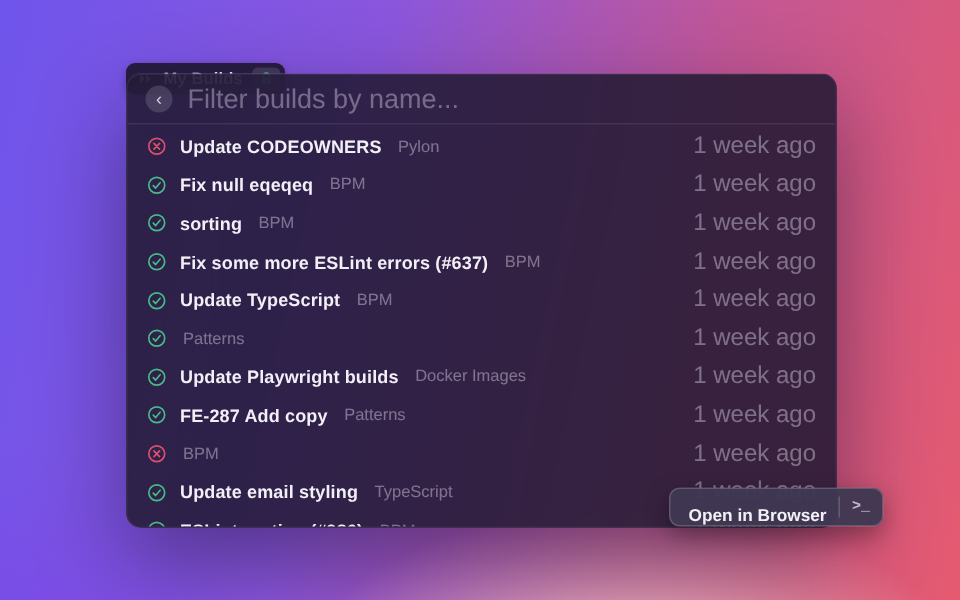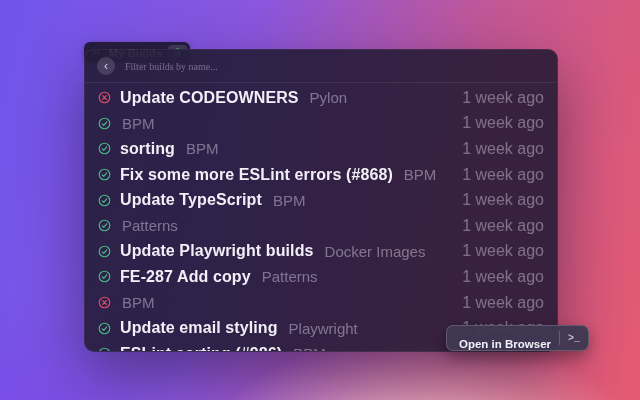--- a/index.html
+++ b/index.html
@@ -50,36 +50,36 @@
   }
   .back-btn {
     width: 18px; height: 18px; border-radius: 50%;
     background: rgba(255,255,255,0.14);
     color: #d8d3e6; font-size: 12px; line-height: 16px;
     display: flex; align-items: center; justify-content: center;
     cursor: pointer; flex: 0 0 18px; padding-bottom: 1px;
   }
   .filter-input {
     flex: 1; background: transparent; border: none; outline: none;
-    font-family: Liberation Serif, serif; font-size: 10px; color: #0f172a;
+    font-family: Liberation Sans, sans-serif; font-size: 18px; color: #0f172a;
   }
   .filter-input::placeholder { color: rgba(233,228,245,0.38); }
 
   .list { flex: 1; padding-top: 2px; }
   .row {
     height: 25.6px;
     display: flex; align-items: center;
     padding: 0 13px; gap: 9px;
     cursor: pointer;
   }
   .st { display: flex; flex: 0 0 13px; opacity: .9; }
   .row.success .st { color: #4ccb8d; }
   .row.failed  .st { color: #f0566f; }
-  .title { color: #f2eff7; font-size: 16px; font-weight: 700; letter-spacing: .1px; white-space: nowrap; }
-  .proj  { color: rgba(235,230,245,0.42); font-size: 15px; margin-left: 2px; white-space: nowrap; }
+  .title { color: #f2eff7; font-size: 12px; font-weight: 700; letter-spacing: .1px; white-space: nowrap; }
+  .proj  { color: rgba(235,230,245,0.42); font-size: 11px; margin-left: 2px; white-space: nowrap; }
   .time  { margin-left: auto; color: rgba(235,230,245,0.40); font-size: 16px; white-space: nowrap; }
 
   
   .open-btn {
     position: absolute; left: 446px; top: 325px; height: 26px;
     display: flex; align-items: center; gap: 8px;
     padding: 0 8px 0 12px;
     background: rgba(64,55,82,0.96);
     border: 1px solid rgba(255,255,255,0.17);
     border-radius: 7px;
@@ -133,20 +133,21 @@
     <span class="time">1 week ago</span>
   </div>
 
   <div class="row success">
     <span class="st">
           <svg width="13" height="13" viewBox="0 0 14 14">
             <circle cx="7" cy="7" r="5.7" fill="none" stroke="currentColor" stroke-width="1.2"></circle>
             <path d="M4.5 7.3l1.7 1.7 3.2-3.8" fill="none" stroke="currentColor" stroke-width="1.2" stroke-linecap="round" stroke-linejoin="round"></path>
           </svg>
         </span>
+    <span class="title">Fix null eqeqeq</span>
     <span class="proj">BPM</span>
     <span class="time">1 week ago</span>
   </div>
 
   <div class="row success">
     <span class="st">
           <svg width="13" height="13" viewBox="0 0 14 14">
             <circle cx="7" cy="7" r="5.7" fill="none" stroke="currentColor" stroke-width="1.2"></circle>
             <path d="M4.5 7.3l1.7 1.7 3.2-3.8" fill="none" stroke="currentColor" stroke-width="1.2" stroke-linecap="round" stroke-linejoin="round"></path>
           </svg>
@@ -156,21 +157,21 @@
     <span class="time">1 week ago</span>
   </div>
 
   <div class="row success">
     <span class="st">
           <svg width="13" height="13" viewBox="0 0 14 14">
             <circle cx="7" cy="7" r="5.7" fill="none" stroke="currentColor" stroke-width="1.2"></circle>
             <path d="M4.5 7.3l1.7 1.7 3.2-3.8" fill="none" stroke="currentColor" stroke-width="1.2" stroke-linecap="round" stroke-linejoin="round"></path>
           </svg>
         </span>
-    <span class="title">Fix some more ESLint errors (#868)</span>
+    <span class="title">Fix some more ESLint errors (#637)</span>
     <span class="proj">BPM</span>
     <span class="time">1 week ago</span>
   </div>
 
   <div class="row success">
     <span class="st">
           <svg width="13" height="13" viewBox="0 0 14 14">
             <circle cx="7" cy="7" r="5.7" fill="none" stroke="currentColor" stroke-width="1.2"></circle>
             <path d="M4.5 7.3l1.7 1.7 3.2-3.8" fill="none" stroke="currentColor" stroke-width="1.2" stroke-linecap="round" stroke-linejoin="round"></path>
           </svg>
@@ -227,21 +228,21 @@
   </div>
 
   <div class="row success">
     <span class="st">
           <svg width="13" height="13" viewBox="0 0 14 14">
             <circle cx="7" cy="7" r="5.7" fill="none" stroke="currentColor" stroke-width="1.2"></circle>
             <path d="M4.5 7.3l1.7 1.7 3.2-3.8" fill="none" stroke="currentColor" stroke-width="1.2" stroke-linecap="round" stroke-linejoin="round"></path>
           </svg>
         </span>
     <span class="title">Update email styling</span>
-    <span class="proj">Playwright</span>
+    <span class="proj">TypeScript</span>
     <span class="time">1 week ago</span>
   </div>
 
   <div class="row success">
     <span class="st">
           <svg width="13" height="13" viewBox="0 0 14 14">
             <circle cx="7" cy="7" r="5.7" fill="none" stroke="currentColor" stroke-width="1.2"></circle>
             <path d="M4.5 7.3l1.7 1.7 3.2-3.8" fill="none" stroke="currentColor" stroke-width="1.2" stroke-linecap="round" stroke-linejoin="round"></path>
           </svg>
         </span>

